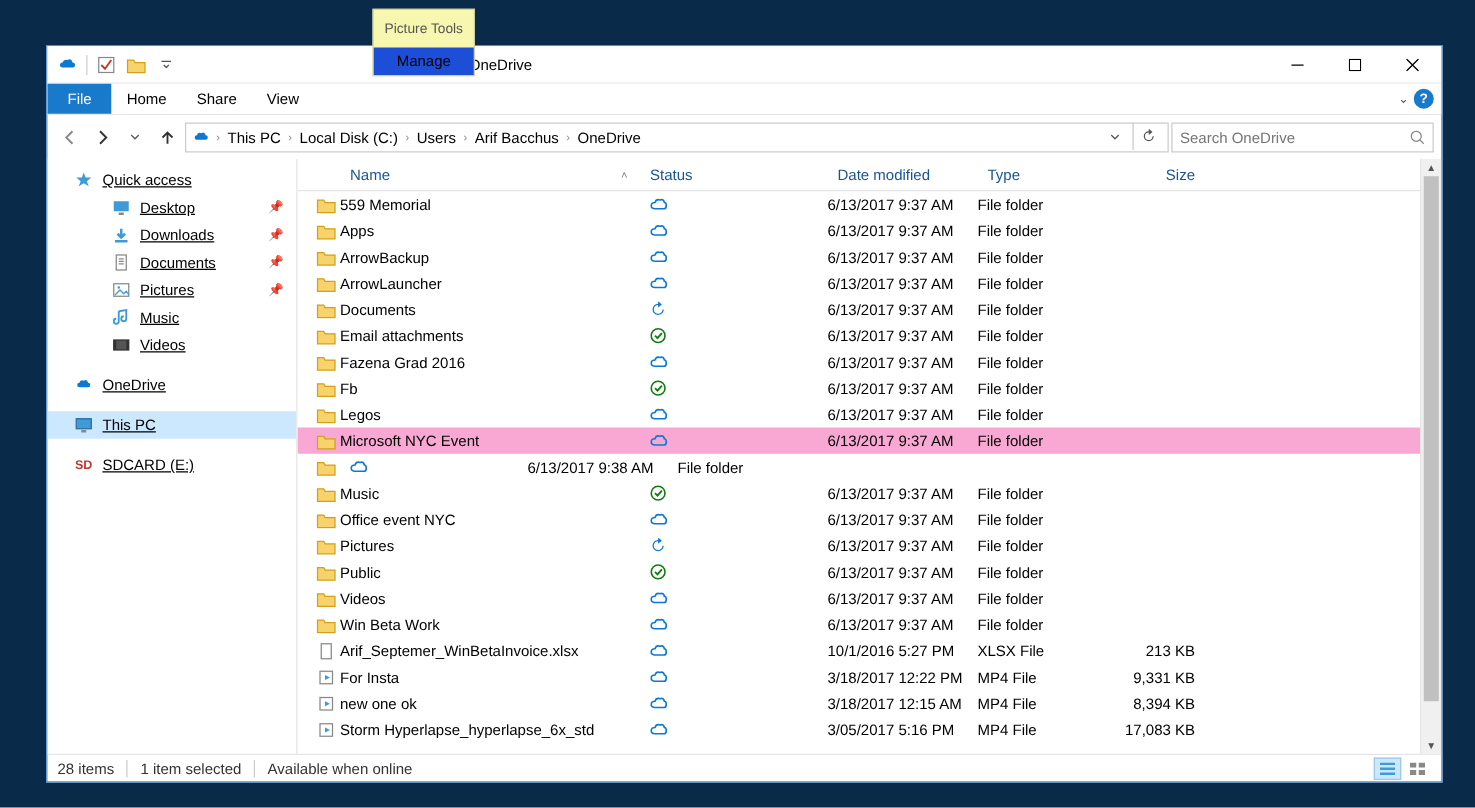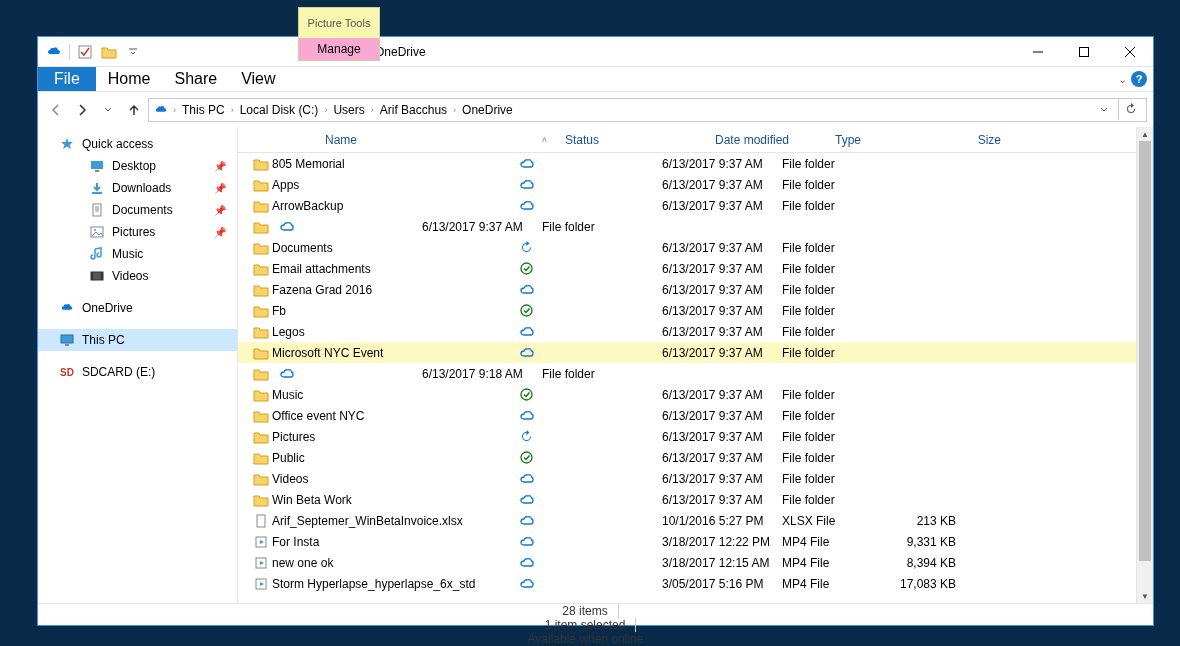--- a/index.html
+++ b/index.html
@@ -10,25 +10,25 @@
 .titlebar { height: 30px; display: flex; align-items: stretch; background: #fff; border-bottom: 1px solid #e5e5e5; }
 .titlebar-left { display: flex; align-items: center; padding-left: 4px; gap: 0; }
 .qa-icon { width: 24px; height: 24px; display: flex; align-items: center; justify-content: center; }
 .qa-sep { width:1px; height:16px; background:#d0d0d0; margin:0 3px;}
 .titlebar-title { flex:1; display:flex; align-items:center; padding-left: 230px; font-size:12px; color:#000;}
 .win-controls { display:flex; }
 .win-btn { width:46px; height:29px; display:flex; align-items:center; justify-content:center; color:#000; }
 
 
 .ribbon-row { height:24px; display:flex; align-items:stretch; background:#fff; position:relative;}
-.ribbon-tab { padding:0 12px; display:flex; align-items:center; color:#000; cursor:default; font-size:16px;}
+.ribbon-tab { padding:0 12px; display:flex; align-items:center; color:#000; cursor:default; font-size:12px;}
 .ribbon-tab.file { background:#1979ca; color:#fff; padding:0 16px;}
 .context-tab-group{position:absolute; top:-30px; left:260px; height:54px; width:82px; border:1px solid #d0d0a0; background:#f7f7b0; display:flex; flex-direction:column;}
 .context-tab-group .hdr{height:30px; display:flex;align-items:center;justify-content:center; font-size:11px; color:#555;}
-.context-tab-group .tab{flex:1;display:flex;align-items:center;justify-content:center;background:#f9a8d4;font-size:12px;}
+.context-tab-group .tab{flex:1;display:flex;align-items:center;justify-content:center;background:#1d4ed8;font-size:12px;}
 .ribbon-right{margin-left:auto;display:flex;align-items:center;padding-right:6px;gap:4px;}
 .chevron{color:#555;font-size:10px;}
 .help-icon{width:16px;height:16px;border-radius:50%;background:#1979ca;color:#fff;display:flex;align-items:center;justify-content:center;font-size:11px;font-weight:bold;}
 
 
 .nav-row{height:36px;display:flex;align-items:center;padding:4px 6px;gap:2px;border-top:1px solid #e5e5e5;}
 .nav-btn{width:24px;height:24px;display:flex;align-items:center;justify-content:center;color:#888;}
 .nav-btn.active{color:#333;}
 .address{flex:1;height:24px;border:1px solid #ccc;display:flex;align-items:center;padding:0 4px;gap:2px;background:#fff;}
 .crumb{padding:0 2px;color:#000;font-size:12px;}
@@ -40,52 +40,52 @@
 .search input{border:none;outline:none;flex:1;font-size:12px;color:#555;}
 .search .sicon{color:#888;}
 
 
 .body{flex:1;display:flex;overflow:hidden;}
 .navpane{width:200px;border-right:1px solid #e5e5e5;background:#fff;overflow:auto;padding-top:6px;}
 .nav-item{height:22px;display:flex;align-items:center;padding-left:22px;gap:8px;cursor:default;}
 .nav-item.child{padding-left:52px;}
 .nav-item.selected{background:#cce8ff;}
 .nav-item .pin{margin-left:auto;margin-right:10px;color:#888;font-size:10px;}
-.nav-item .label{color:#000;font-size:12px;}
+.nav-item .label{color:#000;font-size:12px;text-decoration:underline;}
 .nav-spacer{height:10px;}
 
 
 .listwrap{flex:1;overflow:hidden;position:relative;display:flex;}
 .list{flex:1;overflow:auto;}
 .headers{height:26px;display:flex;align-items:center;border-bottom:1px solid #e5e5e5;font-size:12px;color:#1a5490;}
 .hcol{padding-left:8px;}
 .col-icon{width:34px;flex-shrink:0;}
 .col-name{width:240px;flex-shrink:0;}
 .col-status{width:150px;flex-shrink:0;}
 .col-date{width:120px;flex-shrink:0;}
 .col-type{width:92px;flex-shrink:0;}
 .col-size{width:92px;flex-shrink:0;text-align:right;padding-right:10px;}
 .sort-ind{color:#888;font-size:9px;margin-left:auto;padding-right:10px;}
 
 .row{height:21px;display:flex;align-items:center;font-size:12px;color:#000;}
-.row.sel{background:#fef9c3;}
+.row.sel{background:#f9a8d4;}
 .row .cell{overflow:hidden;white-space:nowrap;text-overflow:ellipsis;}
 .row .col-size{text-align:right;padding-right:10px;}
 .icon-slot{display:flex;align-items:center;justify-content:center;padding-left:12px;}
 .status-slot{display:flex;align-items:center;padding-left:8px;}
 
 
 .vscroll{width:17px;background:#f0f0f0;border-left:1px solid #e5e5e5;position:relative;}
 .vscroll .thumb{position:absolute;left:2px;right:2px;top:14px;height:420px;background:#c0c0c0;}
 .vscroll .arr{position:absolute;left:0;right:0;height:14px;display:flex;align-items:center;justify-content:center;color:#555;font-size:8px;}
 .vscroll .arr.up{top:0;}
 .vscroll .arr.dn{bottom:0;}
 
 
-.statusbar{height:22px;border-top:1px solid #e5e5e5;display:flex;align-items:center;padding:0 8px;font-size:12px;color:#333;flex-direction:column;}
+.statusbar{height:22px;border-top:1px solid #e5e5e5;display:flex;align-items:center;padding:0 8px;font-size:12px;color:#333;}
 .status-seg{padding-right:10px;border-right:1px solid #ccc;margin-right:10px;}
 .status-seg.last{border:none;}
 .view-btns{margin-left:auto;display:flex;gap:2px;}
 .vbtn{width:22px;height:18px;border:1px solid transparent;display:flex;align-items:center;justify-content:center;}
 .vbtn.active{border:1px solid #99c9ef;background:#cce8ff;}
 
 
 svg{display:block;}
 </style>
 </head>
@@ -195,20 +195,29 @@
             <svg width="8" height="8">
               <path d="M1 2 L4 5 L7 2" stroke="#555" fill="none"></path>
             </svg>
           </span>
         <span class="refresh-btn">
             <svg width="12" height="12" viewBox="0 0 12 12">
               <path d="M10 6 A4 4 0 1 1 6 2 L6 0 L9 2.5 L6 5 L6 3 A3 3 0 1 0 9 6" fill="#555"></path>
             </svg>
           </span>
       </div>
+    </div>
+    <div class="search">
+      <input placeholder="Search OneDrive" style="">
+      <span class="sicon">
+          <svg width="12" height="12">
+            <circle cx="5" cy="5" r="4" fill="none" stroke="#888"></circle>
+            <path d="M8 8 L11 11" stroke="#888"></path>
+          </svg>
+        </span>
     </div>
   </div>
 
   <div class="body">
 
     <div class="navpane">
       <div class="nav-item">
         <span>
             <svg width="14" height="14" viewBox="0 0 14 14">
               <path d="M7 1 L8.5 5 L13 5 L9.5 8 L11 12 L7 9.5 L3 12 L4.5 8 L1 5 L5.5 5 Z" fill="#3d9bd8"></path>
@@ -302,37 +311,37 @@
         <span style="color:#c0392b;font-size:10px;font-weight:bold;">SD</span>
         <span class="label">SDCARD (E:)</span>
       </div>
       <div class="nav-spacer"></div>
     </div>
 
     <div class="listwrap">
       <div class="list">
         <div class="headers">
           <div class="hcol col-icon"></div>
-          <div class="hcol col-name" style="display:flex;align-items:center;margin-left:45px;">
+          <div class="hcol col-name" style="display:flex;align-items:center;">
               <span>Name</span>
               <span class="sort-ind">˄</span>
             </div>
           <div class="hcol col-status">Status</div>
           <div class="hcol col-date">Date modified</div>
           <div class="hcol col-type">Type</div>
           <div class="hcol col-size">Size</div>
         </div>
         <div id="file-rows">
             <div class="row">
               <div class="col-icon icon-slot">
                 <svg width="16" height="14" viewBox="0 0 16 14">
                   <path d="M1 3 L6 3 L7 5 L15 5 L15 13 L1 13 Z" fill="#f8d26b" stroke="#d4a017"></path>
                 </svg>
               </div>
-              <div class="col-name cell">805 Memorial</div>
+              <div class="col-name cell">559 Memorial</div>
               <div class="col-status status-slot">
                 <svg width="14" height="12" viewBox="0 0 14 12">
                   <path d="M4 9 Q1 9 1 6.5 Q1 4 4 4 Q5 1 8 2 Q11 1 11.5 4 Q13 4 13 6.5 Q13 9 11 9 Z" fill="none" stroke="#0a78d4" stroke-width="1.3"></path>
                 </svg>
               </div>
               <div class="col-date cell">6/13/2017 9:37 AM</div>
               <div class="col-type cell">File folder</div>
               <div class="col-size cell"></div>
             </div>
             <div class="row">
@@ -366,20 +375,21 @@
               <div class="col-date cell">6/13/2017 9:37 AM</div>
               <div class="col-type cell">File folder</div>
               <div class="col-size cell"></div>
             </div>
             <div class="row">
               <div class="col-icon icon-slot">
                 <svg width="16" height="14" viewBox="0 0 16 14">
                   <path d="M1 3 L6 3 L7 5 L15 5 L15 13 L1 13 Z" fill="#f8d26b" stroke="#d4a017"></path>
                 </svg>
               </div>
+              <div class="col-name cell">ArrowLauncher</div>
               <div class="col-status status-slot">
                 <svg width="14" height="12" viewBox="0 0 14 12">
                   <path d="M4 9 Q1 9 1 6.5 Q1 4 4 4 Q5 1 8 2 Q11 1 11.5 4 Q13 4 13 6.5 Q13 9 11 9 Z" fill="none" stroke="#0a78d4" stroke-width="1.3"></path>
                 </svg>
               </div>
               <div class="col-date cell">6/13/2017 9:37 AM</div>
               <div class="col-type cell">File folder</div>
               <div class="col-size cell"></div>
             </div>
             <div class="row">
@@ -484,21 +494,21 @@
               <div class="col-icon icon-slot">
                 <svg width="16" height="14" viewBox="0 0 16 14">
                   <path d="M1 3 L6 3 L7 5 L15 5 L15 13 L1 13 Z" fill="#f8d26b" stroke="#d4a017"></path>
                 </svg>
               </div>
               <div class="col-status status-slot">
                 <svg width="14" height="12" viewBox="0 0 14 12">
                   <path d="M4 9 Q1 9 1 6.5 Q1 4 4 4 Q5 1 8 2 Q11 1 11.5 4 Q13 4 13 6.5 Q13 9 11 9 Z" fill="none" stroke="#0a78d4" stroke-width="1.3"></path>
                 </svg>
               </div>
-              <div class="col-date cell">6/13/2017 9:18 AM</div>
+              <div class="col-date cell">6/13/2017 9:38 AM</div>
               <div class="col-type cell">File folder</div>
               <div class="col-size cell"></div>
             </div>
             <div class="row">
               <div class="col-icon icon-slot">
                 <svg width="16" height="14" viewBox="0 0 16 14">
                   <path d="M1 3 L6 3 L7 5 L15 5 L15 13 L1 13 Z" fill="#f8d26b" stroke="#d4a017"></path>
                 </svg>
               </div>
               <div class="col-name cell">Music</div>

